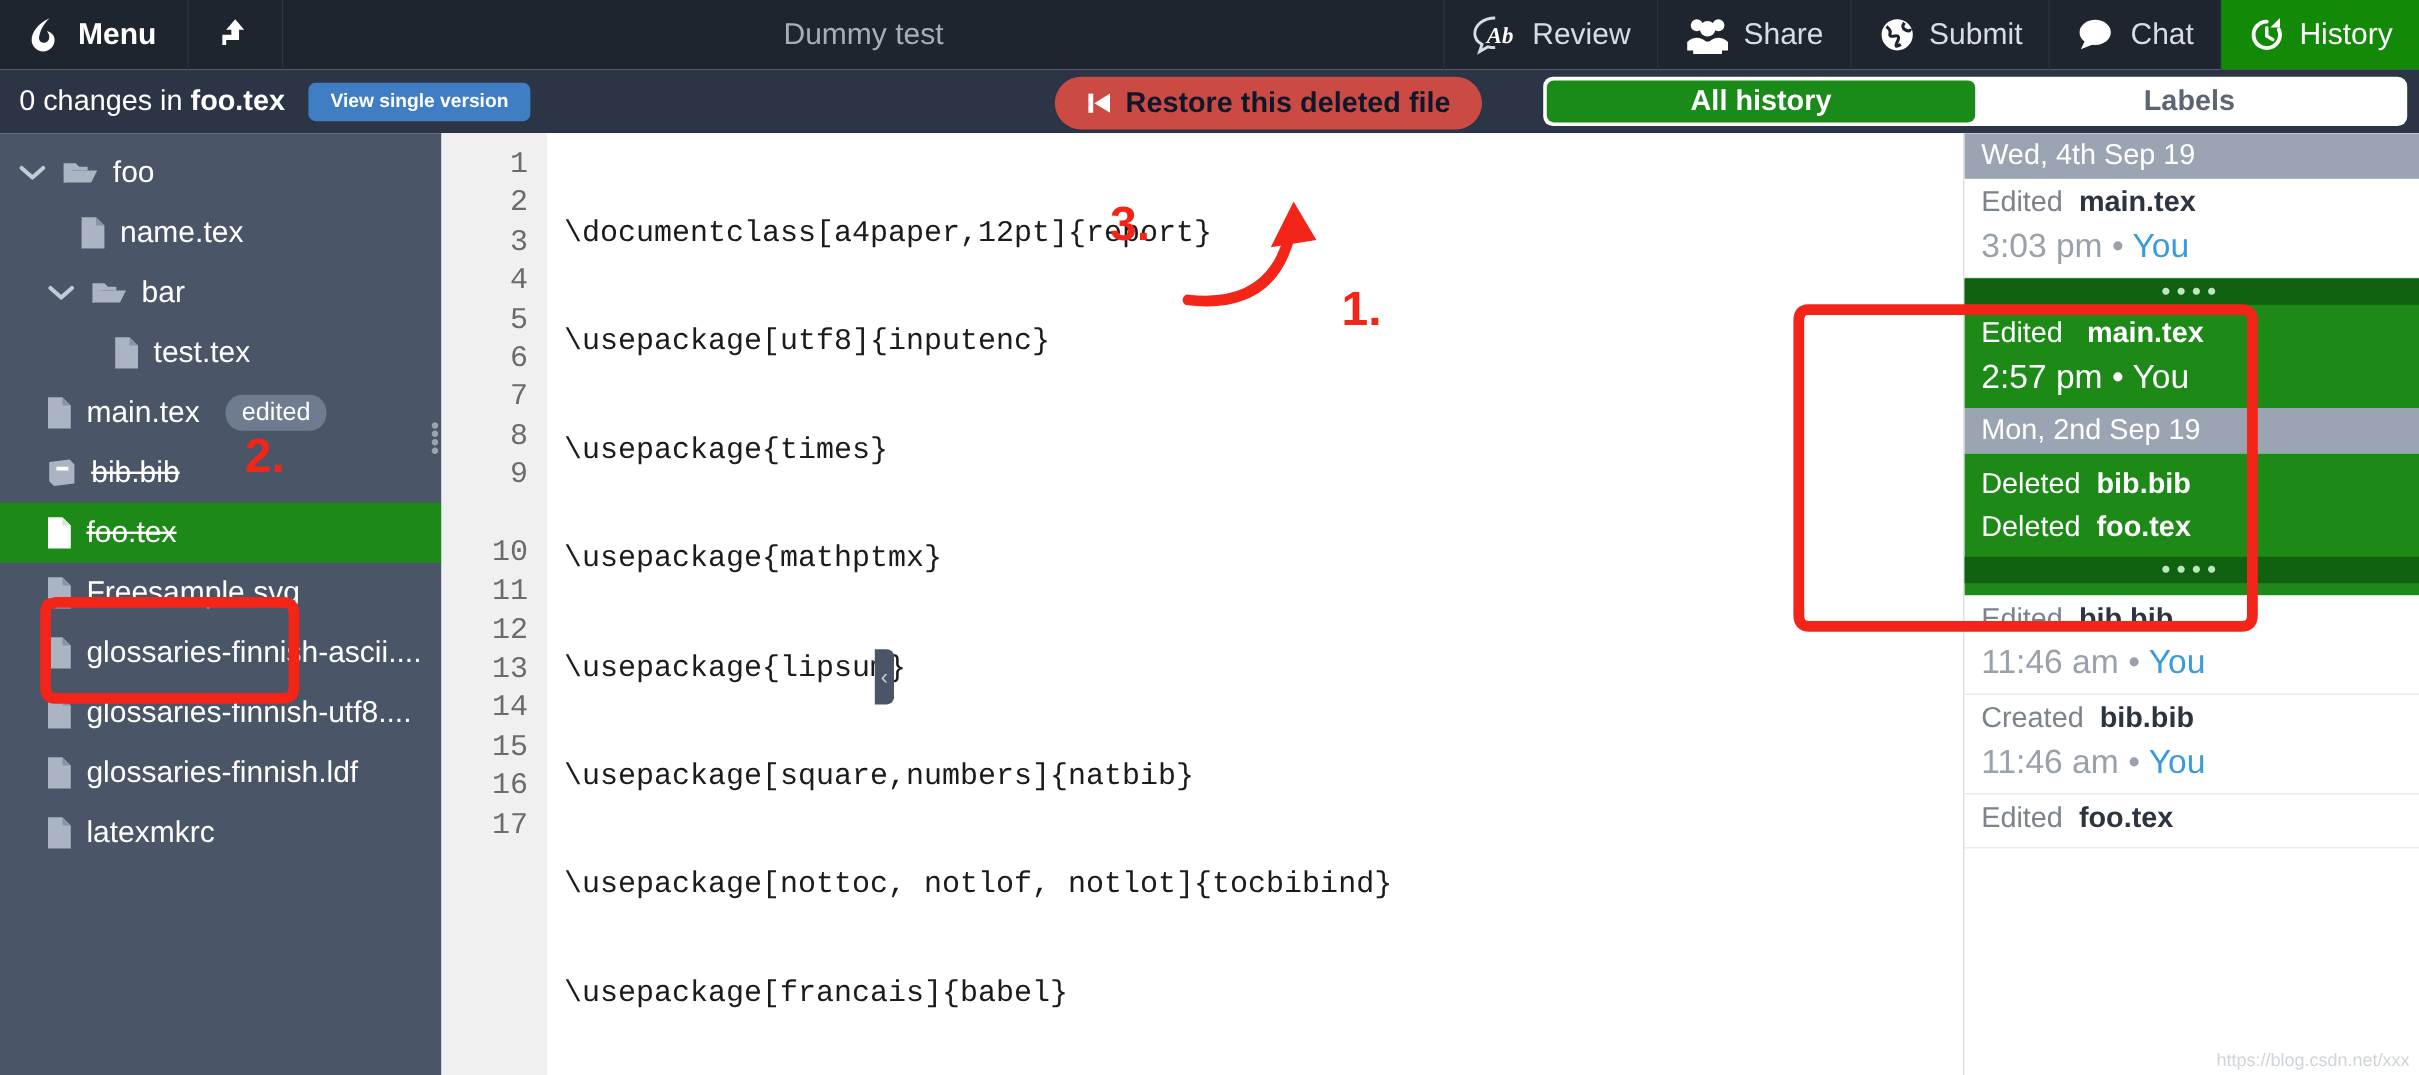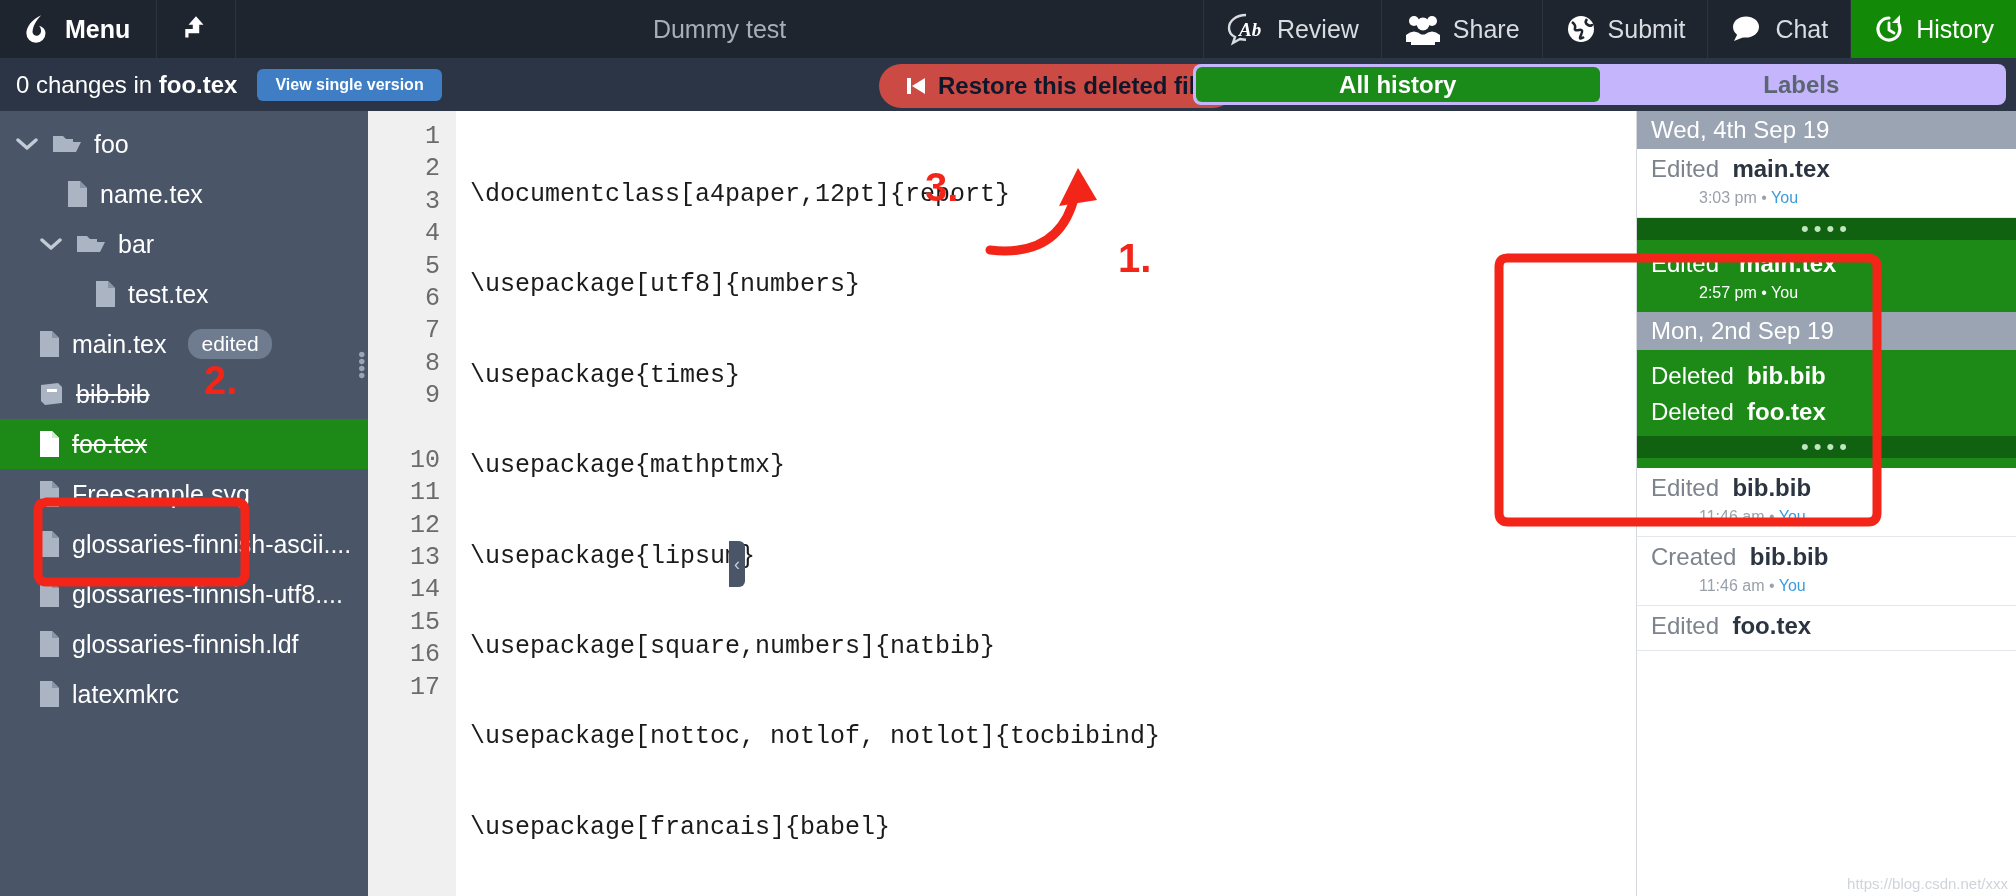--- a/index.html
+++ b/index.html
@@ -49,21 +49,21 @@
     white-space: nowrap;
   }
   .btn-red {
     position: absolute; left: 879px; top: 6px;
     background: #cb4a43; color: #0f172a; border: none; border-radius: 22px;
     font-size: 24px; font-family: inherit; font-weight: 600; padding: 8px 26px;
     display: flex; align-items: center; gap: 11px; cursor: pointer; white-space: nowrap;
   }
   .hist-tabs {
     position: absolute; right: 10px; top: 6px;
-    width: 813px; height: 41px; background: #c4b5fd; border-radius: 8px;
+    width: 720px; height: 41px; background: #ffffff; border-radius: 8px;
     display: flex; padding: 3px; gap: 0;
   }
   .hist-tab {
     flex: 1 1 50%; display: flex; align-items: center; justify-content: center;
     font-size: 24px; font-weight: 700; color: #5c6672; border-radius: 6px; cursor: pointer;
   }
   .hist-tab.active { background: #1a8a18; color: #fff; }
 
   
   .body-row { flex: 1 1 auto; display: flex; min-height: 0; position: relative; }
@@ -112,21 +112,21 @@
   .history {
     width: 380px; flex: 0 0 380px; background: #fff; border-left: 1px solid #d5d9de;
     overflow: hidden; position: relative;
   }
   .h-date {
     background: #9aa4b2; color: #fff; font-size: 24px; padding: 5px 14px; font-weight: 400;
   }
   .h-entry { padding: 6px 14px 10px 14px; border-bottom: 1px solid #e3e6ea; cursor: pointer; }
   .h-entry .act { font-size: 24px; color: #7c838c; }
   .h-entry .act b { color: #2b3440; font-weight: 700; }
-  .h-entry .meta { font-size: 16px; color: #9aa1aa; margin-top: 6px; margin-left: 48px; }
+  .h-entry .meta { font-size: 28px; color: #9aa1aa; margin-top: 6px; }
   .h-entry .meta .who { color: #3a9bdc; }
   .h-entry.sel { background: #1d8a17; border-bottom: none; padding-top: 0; }
   .h-entry.sel .act { color: #fff; }
   .h-entry.sel .act b { color: #fff; }
   .h-entry.sel .meta { color: #fff; }
   .h-entry.sel .meta .who { color: #fff; }
   .h-grip {
     background: #106210; color: #bfe6bf; text-align: center; font-size: 22px;
     letter-spacing: 5px; line-height: 22px; height: 22px; margin: 0 -14px 10px -14px; cursor: row-resize;
   }
@@ -409,21 +409,21 @@
         <div>12</div>
         <div>13</div>
         <div>14</div>
         <div>15</div>
         <div>16</div>
         <div>17</div>
       </div>
 
       <div class="code">
         <div>\documentclass[a4paper,12pt]{report}</div>
-        <div>\usepackage[utf8]{numbers}</div>
+        <div>\usepackage[utf8]{inputenc}</div>
         <div>\usepackage{times}</div>
         <div>\usepackage{mathptmx}</div>
         <div>\usepackage{lipsum}</div>
         <div>\usepackage[square,numbers]{natbib}</div>
         <div>\usepackage[nottoc, notlof, notlot]{tocbibind}</div>
         <div>\usepackage[francais]{babel}</div>
         
         
         
         

